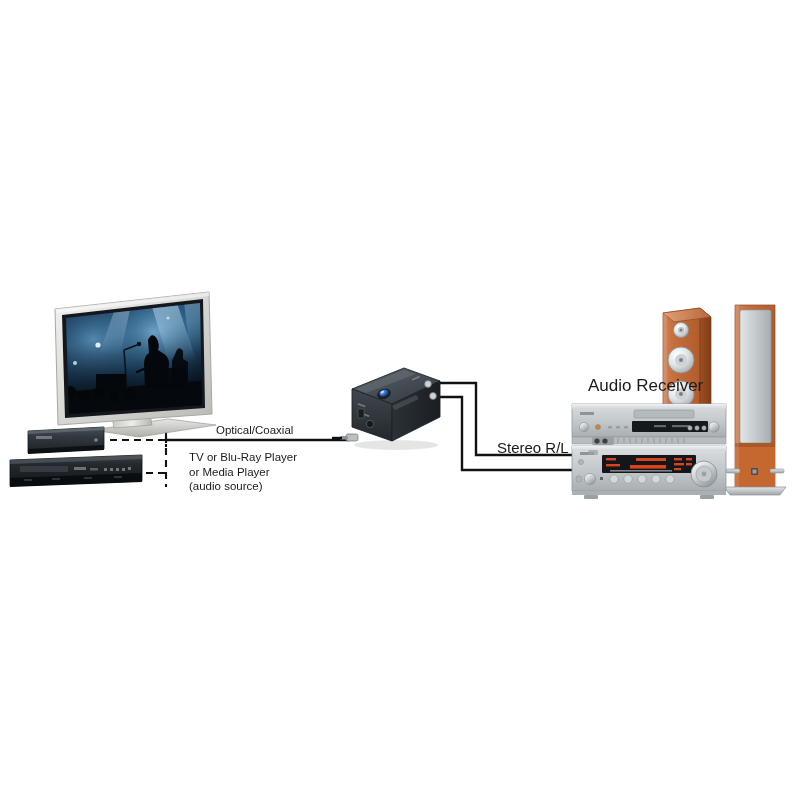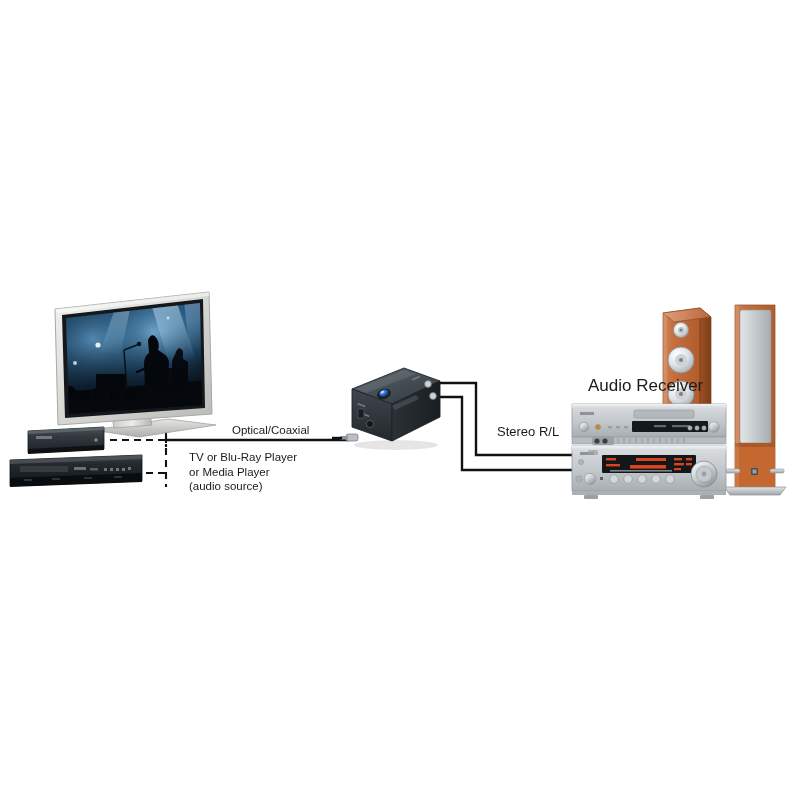--- a/index.html
+++ b/index.html
@@ -32,33 +32,33 @@
 
   
   .label {
     position: absolute;
     color: #1a1a1a;
     font-family: "Liberation Sans", sans-serif;
     white-space: nowrap;
     line-height: 1.28;
   }
   #label-optical-coaxial {
-    left: 232px;
+    left: 216px;
     top: 423px;
     font-size: 11.5px;
   }
   #label-audio-receiver {
     left: 588px;
     top: 375px;
     font-size: 17px;
   }
   #label-stereo-rl {
     left: 497px;
-    top: 424px;
-    font-size: 13px;
+    top: 438px;
+    font-size: 15px;
   }
   #label-source-block {
     left: 189px;
     top: 450px;
     font-size: 11.5px;
     white-space: pre;
   }
 </style>
 </head>
 <body>

